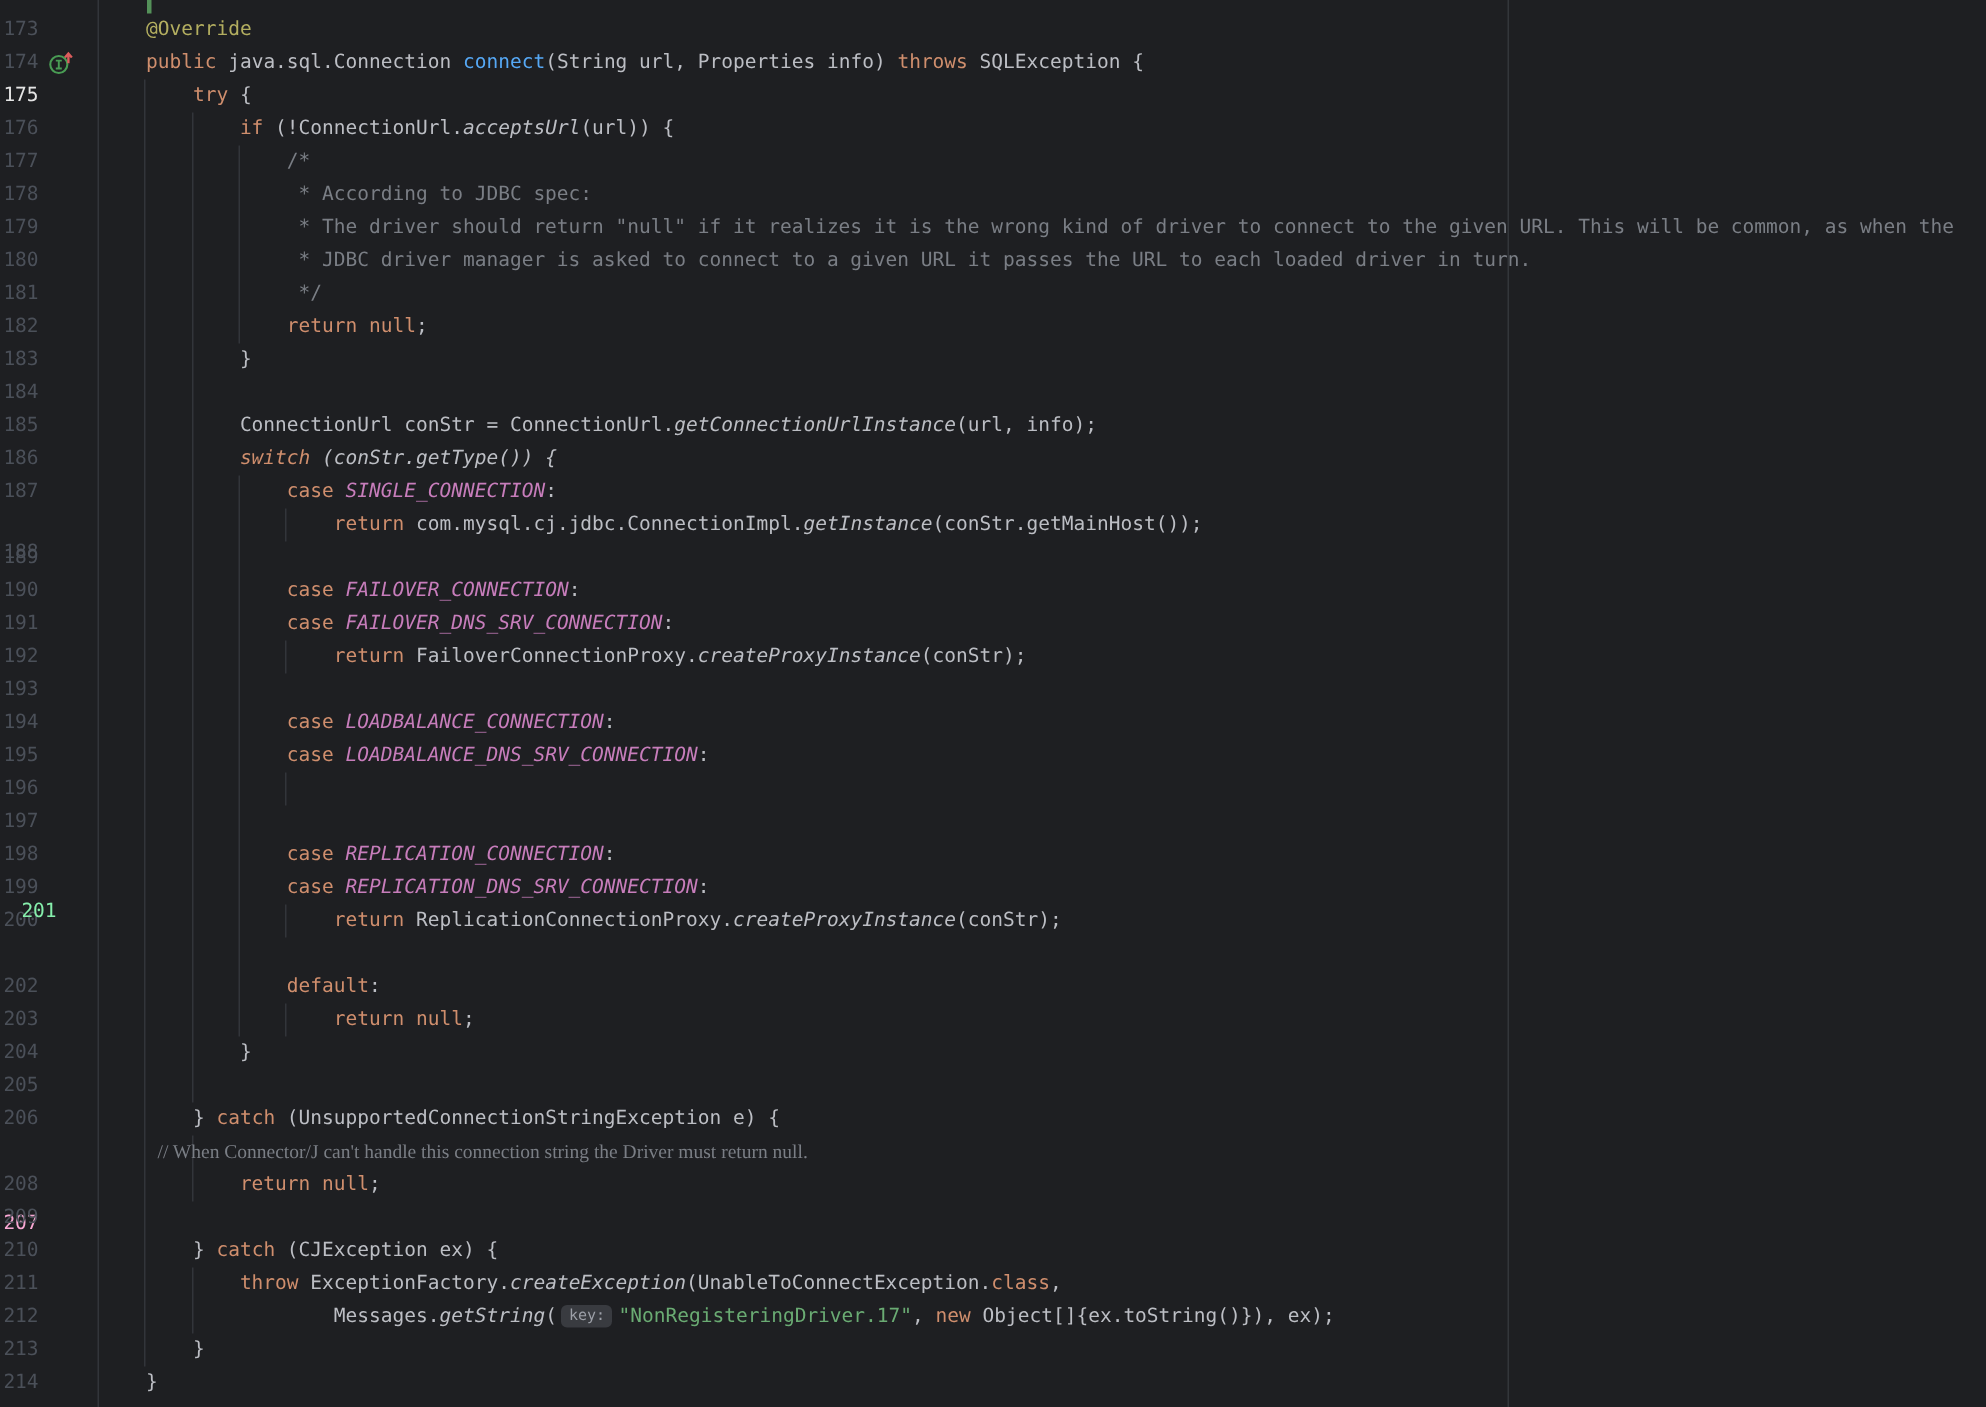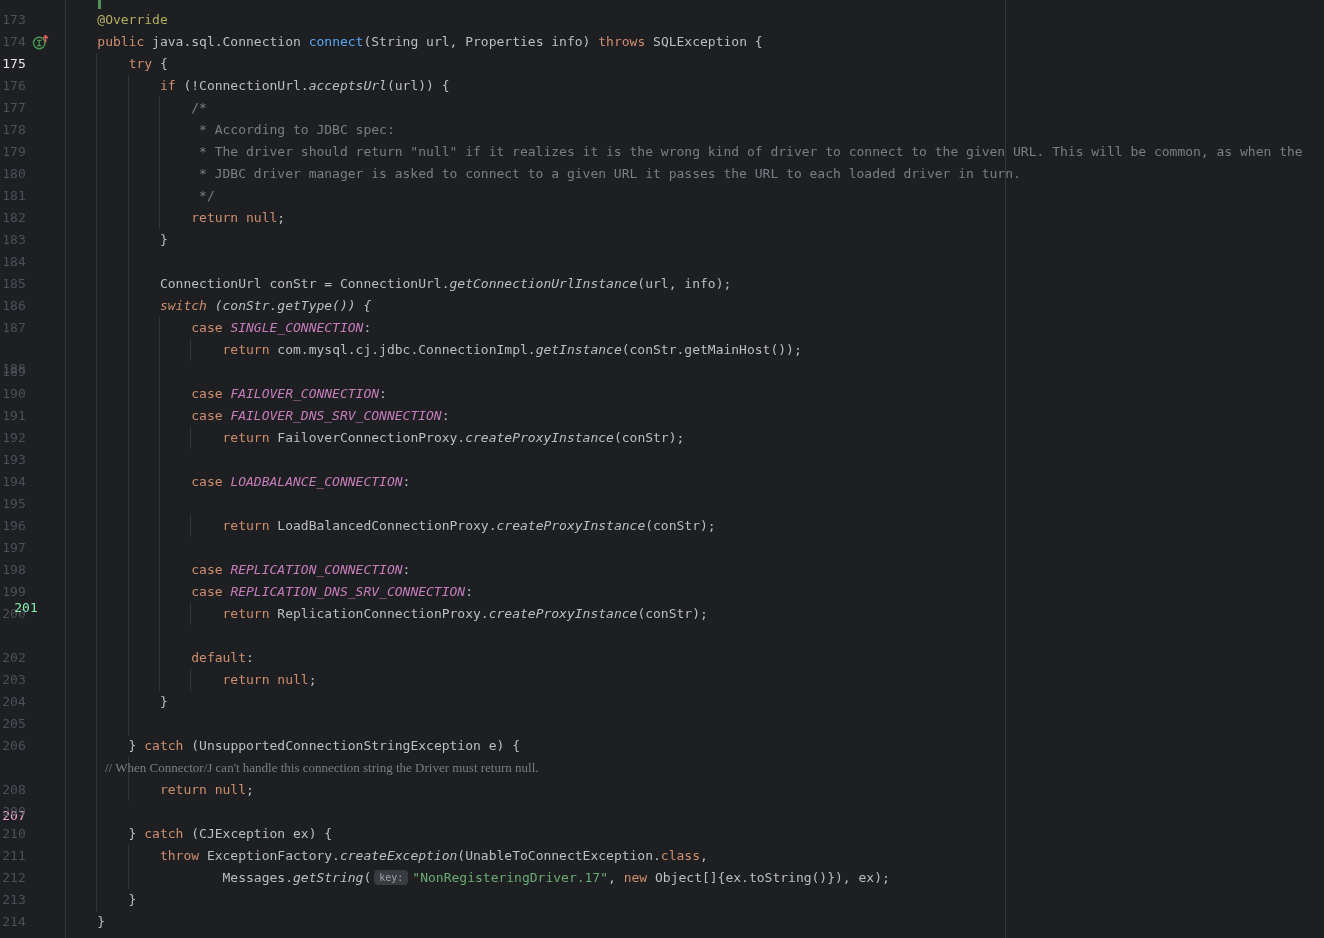--- a/index.html
+++ b/index.html
@@ -88,22 +88,22 @@
     <div class="row" style="left: 66px; top: 383px;"><span style="color: rgb(188, 190, 196);">                </span><span style="color: rgb(207, 142, 109);">case</span><span style="color: rgb(188, 190, 196);"> </span><span class="it" style="color: rgb(199, 125, 187);">FAILOVER_CONNECTION</span><span style="color: rgb(188, 190, 196);">:</span></div>
     <div class="num" style="top: 405px; color: rgb(75, 80, 89);">191</div>
     <div class="row" style="left: 66px; top: 405px;"><span style="color: rgb(188, 190, 196);">                </span><span style="color: rgb(207, 142, 109);">case</span><span style="color: rgb(188, 190, 196);"> </span><span class="it" style="color: rgb(199, 125, 187);">FAILOVER_DNS_SRV_CONNECTION</span><span style="color: rgb(188, 190, 196);">:</span></div>
     <div class="num" style="top: 427px; color: rgb(75, 80, 89);">192</div>
     <div class="row" style="left: 66px; top: 427px;"><span style="color: rgb(188, 190, 196);">                    </span><span style="color: rgb(207, 142, 109);">return</span><span style="color: rgb(188, 190, 196);"> FailoverConnectionProxy.</span><span class="it" style="color: rgb(188, 190, 196);">createProxyInstance</span><span style="color: rgb(188, 190, 196);">(conStr);</span></div>
     <div class="num" style="top: 449px; color: rgb(75, 80, 89);">193</div>
     <div class="row" style="left: 66px; top: 449px;"></div>
     <div class="num" style="top: 471px; color: rgb(75, 80, 89);">194</div>
     <div class="row" style="left: 66px; top: 471px;"><span style="color: rgb(188, 190, 196);">                </span><span style="color: rgb(207, 142, 109);">case</span><span style="color: rgb(188, 190, 196);"> </span><span class="it" style="color: rgb(199, 125, 187);">LOADBALANCE_CONNECTION</span><span style="color: rgb(188, 190, 196);">:</span></div>
     <div class="num" style="top: 493px; color: rgb(75, 80, 89);">195</div>
+    <div class="row" style="left: 66px; top: 493px;"><span style="color: rgb(188, 190, 196);">                </span><span style="color: rgb(207, 142, 109);">case</span><span style="color: rgb(188, 190, 196);"> </span><span class="it" style="color: rgb(199, 125, 187);">LOADBALANCE_DNS_SRV_CONNECTION</span><span style="color: rgb(188, 190, 196);">:</span></div>
     <div class="num" style="top: 515px; color: rgb(75, 80, 89);">196</div>
-    <div class="row" style="left: 66px; top: 515px;"><span style="color: rgb(188, 190, 196);">                    </span><span style="color: rgb(207, 142, 109);">return</span><span style="color: rgb(188, 190, 196);"> LoadBalancedConnectionProxy.</span><span class="it" style="color: rgb(188, 190, 196);">createProxyInstance</span><span style="color: rgb(188, 190, 196);">(conStr);</span></div>
     <div class="num" style="top: 537px; color: rgb(75, 80, 89);">197</div>
     <div class="row" style="left: 66px; top: 537px;"></div>
     <div class="num" style="top: 559px; color: rgb(75, 80, 89);">198</div>
     <div class="row" style="left: 66px; top: 559px;"><span style="color: rgb(188, 190, 196);">                </span><span style="color: rgb(207, 142, 109);">case</span><span style="color: rgb(188, 190, 196);"> </span><span class="it" style="color: rgb(199, 125, 187);">REPLICATION_CONNECTION</span><span style="color: rgb(188, 190, 196);">:</span></div>
     <div class="num" style="top: 581px; color: rgb(75, 80, 89);">199</div>
     <div class="row" style="left: 66px; top: 581px;"><span style="color: rgb(188, 190, 196);">                </span><span style="color: rgb(207, 142, 109);">case</span><span style="color: rgb(188, 190, 196);"> </span><span class="it" style="color: rgb(199, 125, 187);">REPLICATION_DNS_SRV_CONNECTION</span><span style="color: rgb(188, 190, 196);">:</span></div>
     <div class="num" style="top: 603px; color: rgb(75, 80, 89);">200</div>
     <div class="row" style="left: 66px; top: 603px;"><span style="color: rgb(188, 190, 196);">                    </span><span style="color: rgb(207, 142, 109);">return</span><span style="color: rgb(188, 190, 196);"> ReplicationConnectionProxy.</span><span class="it" style="color: rgb(188, 190, 196);">createProxyInstance</span><span style="color: rgb(188, 190, 196);">(conStr);</span></div>
     <div class="num" style="top: 597px; color: #86efac; margin-left: 12px;">201</div>
     <div class="row" style="left: 66px; top: 625px;"></div>

